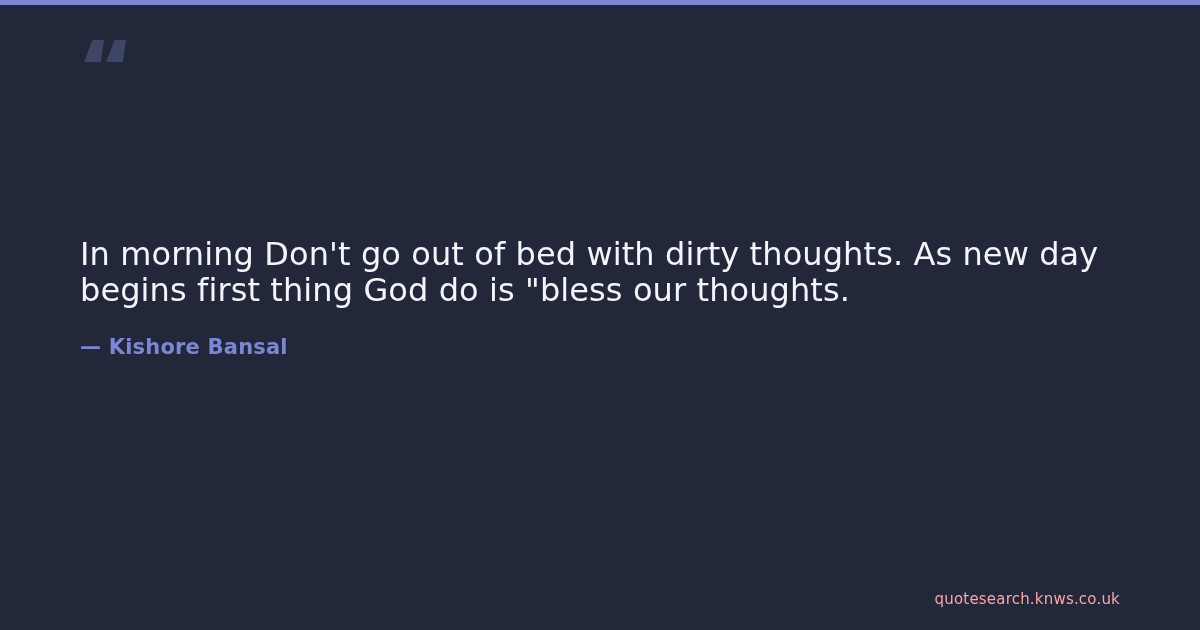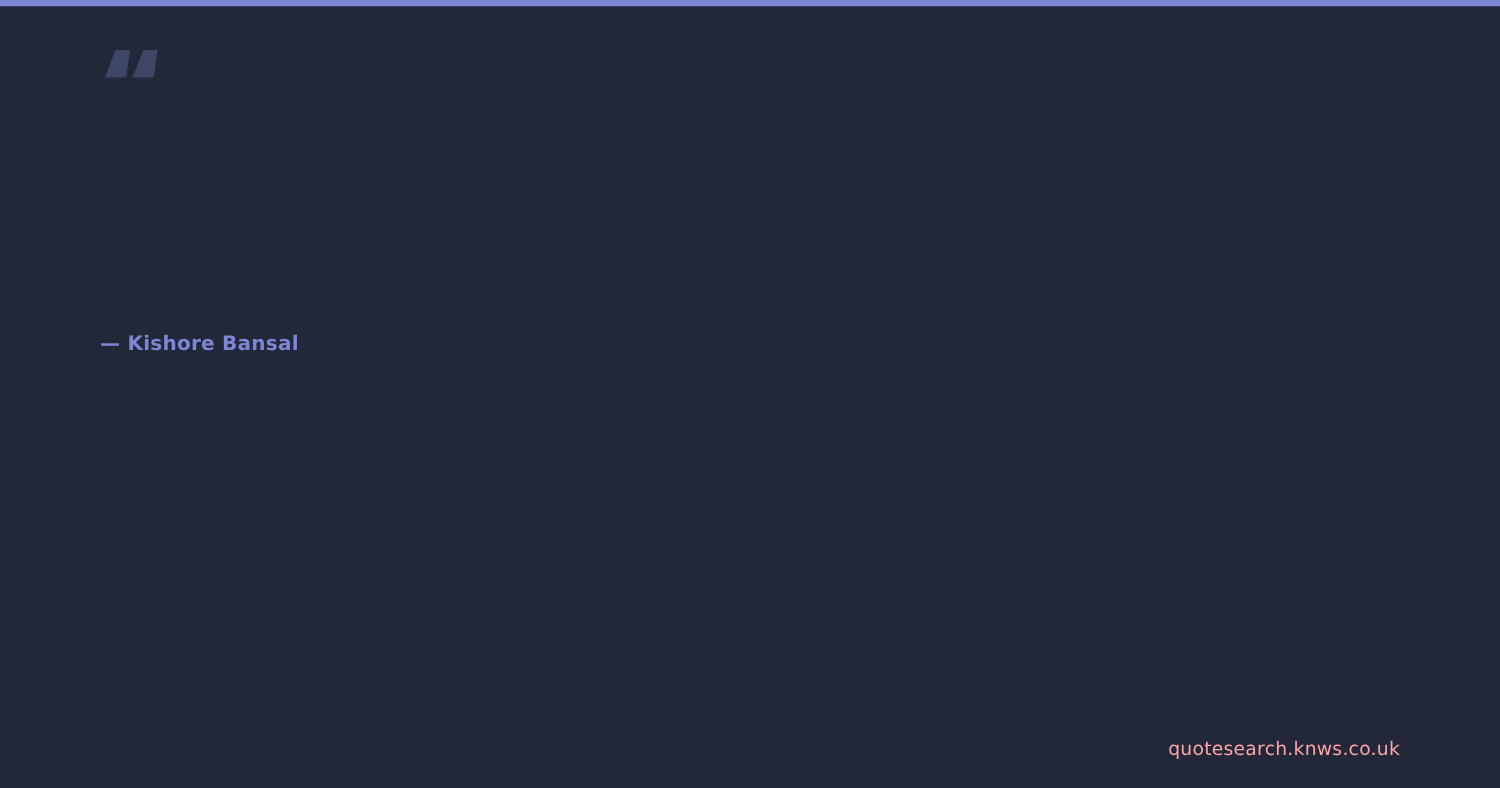--- a/index.html
+++ b/index.html
@@ -66,21 +66,21 @@
     font-weight: 400;
     letter-spacing: 0.1px;
     white-space: pre-wrap;
   }
 
   .attribution {
     margin: 0;
     padding: 0;
     margin-top: 26px;
     color: #7b87d4;
-    font-size: 16px;
+    font-size: 21px;
     line-height: 26px;
     font-weight: 700;
     letter-spacing: 0.2px;
   }
 
   .attribution .dash {
     display: inline;
   }
 
   .attribution .author-name {
@@ -109,20 +109,22 @@
 
   <div class="quote-mark">
     <svg viewBox="0 0 70 70" xmlns="http://www.w3.org/2000/svg" aria-hidden="true">
       <path d="M6 44 L14.5 22 L26 22 L23 44 Z" fill="#3e4666"></path>
       <path d="M28 44 L36.5 22 L48 22 L45 44 Z" fill="#3e4666"></path>
     </svg>
   </div>
 
   <div class="content">
 
+    <p class="quote-text"><span>In morning Don't go out of bed with dirty thoughts. As new day</span>
+<span>begins first thing God do is "bless our thoughts.</span></p>
 
     <p class="attribution"><span class="dash">—</span> <span class="author-name">Kishore Bansal</span></p>
 
   </div>
 
   <div class="site-watermark">quotesearch.knws.co.uk</div>
 
 </div>
 
 </body></html>

